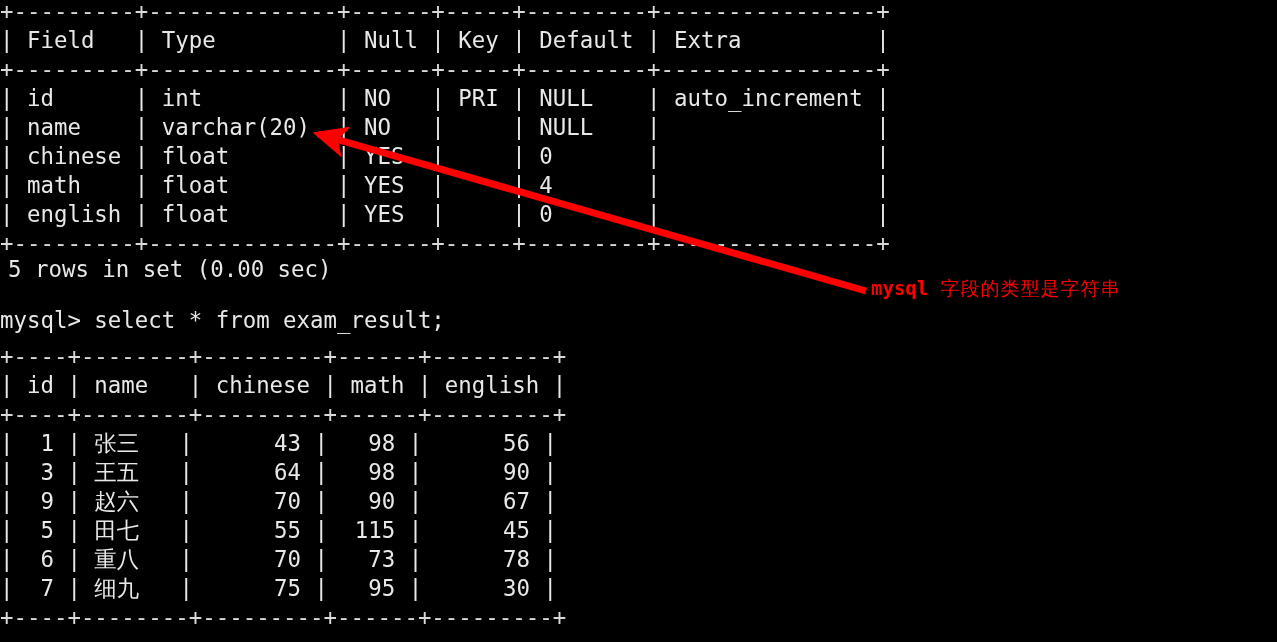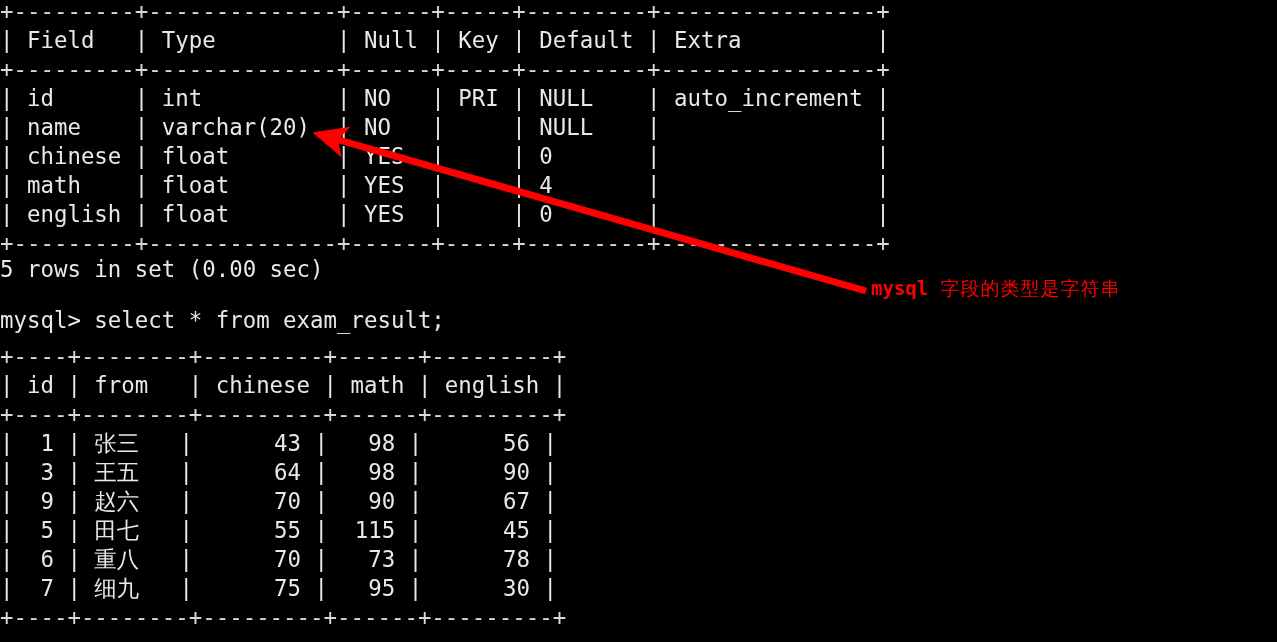--- a/index.html
+++ b/index.html
@@ -37,21 +37,21 @@
     white-space: pre;
     font-weight: 400;
   }
 
   .console .rule {
     color: #d9d9d9;
   }
 
   
   #block-describe { top: -3px; }
-  #block-rowcount { top: 255px; }
+  #block-rowcount { top: 255px; padding-left: 8px; }
   #block-prompt   { top: 306px; }
   #block-select   { top: 342px; }
 
   
   #annotation-layer {
     position: absolute;
     left: 0;
     top: 0;
     width: 1277px;
     height: 642px;
@@ -88,21 +88,21 @@
 <span>| chinese | float        | YES  |     | 0       |                |</span>
 <span>| math    | float        | YES  |     | 4       |                |</span>
 <span>| english | float        | YES  |     | 0       |                |</span>
 <span class="rule">+---------+--------------+------+-----+---------+----------------+</span></pre>
 
   <pre class="console" id="block-rowcount">5 rows in set (0.00 sec)</pre>
 
   <pre class="console" id="block-prompt">mysql&gt; select * from exam_result;</pre>
 
   <pre class="console" id="block-select"><span class="rule">+----+--------+---------+------+---------+</span>
-<span>| id | from   | chinese | math | english |</span>
+<span>| id | name   | chinese | math | english |</span>
 <span class="rule">+----+--------+---------+------+---------+</span>
 <span>|  1 | 张三   |      43 |   98 |      56 |</span>
 <span>|  3 | 王五   |      64 |   98 |      90 |</span>
 <span>|  9 | 赵六   |      70 |   90 |      67 |</span>
 <span>|  5 | 田七   |      55 |  115 |      45 |</span>
 <span>|  6 | 重八   |      70 |   73 |      78 |</span>
 <span>|  7 | 细九   |      75 |   95 |      30 |</span>
 <span class="rule">+----+--------+---------+------+---------+</span></pre>
 
   <svg id="annotation-layer" viewBox="0 0 1277 642" width="1277" height="642">

